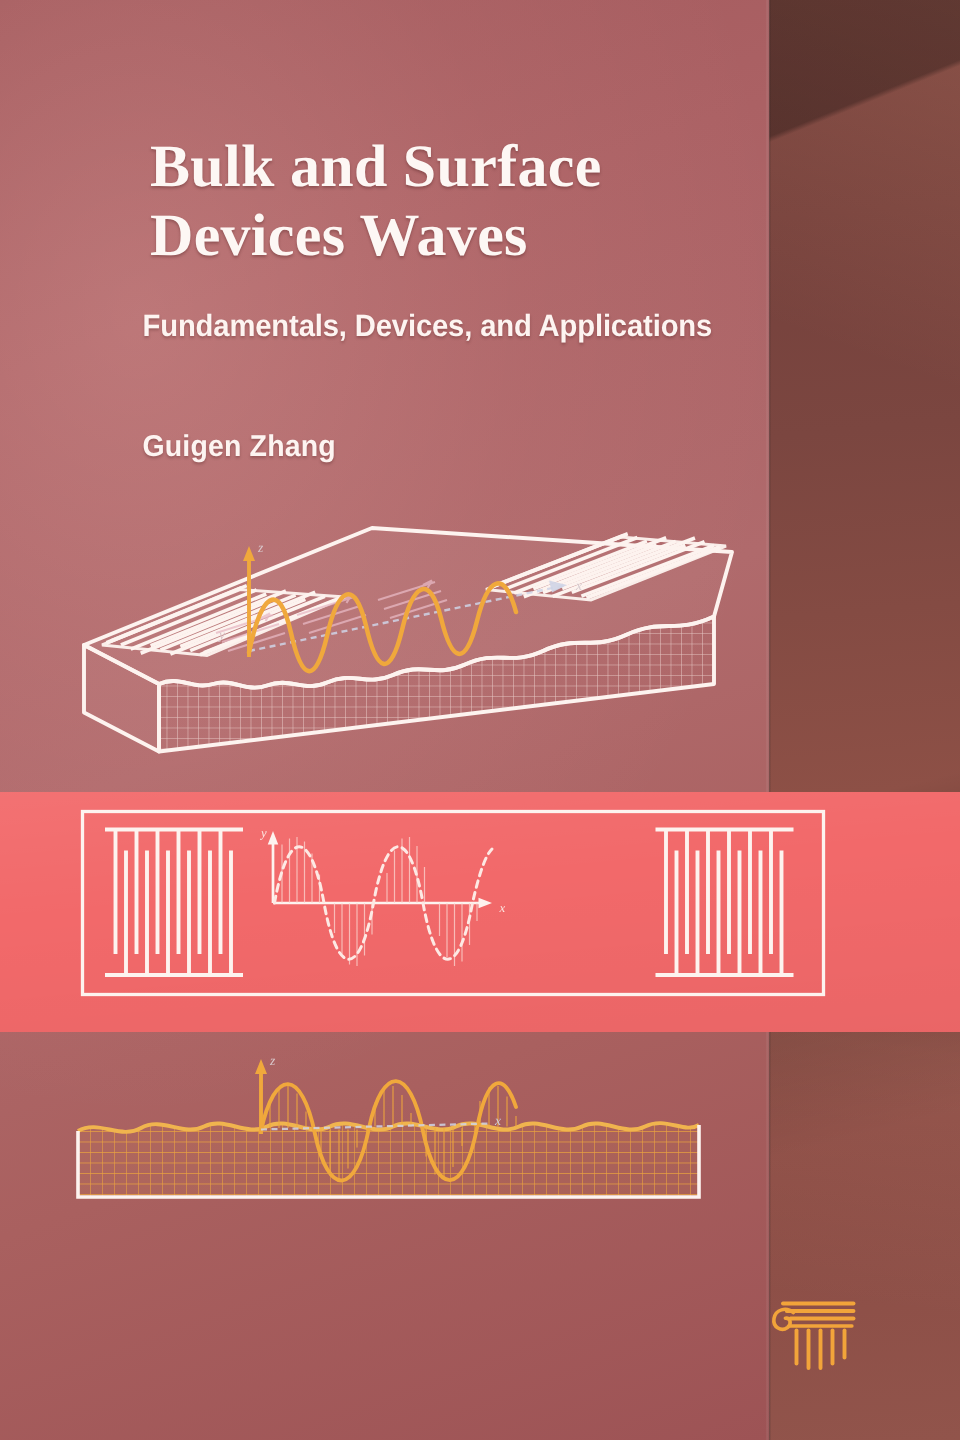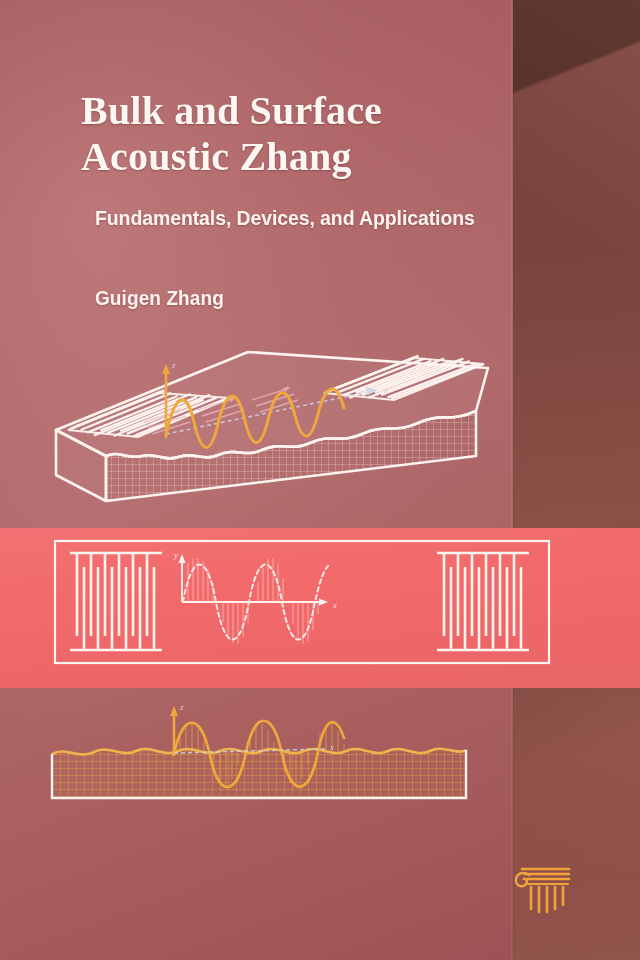--- a/index.html
+++ b/index.html
@@ -42,21 +42,21 @@
     position:absolute;left:0;top:528px;width:640px;height:160px;
     background:#f2696a;
   }
   .band .band-sheen{
     position:absolute;inset:0;
     background:linear-gradient(175deg, rgba(255,255,255,0.06) 0%, rgba(255,255,255,0.0) 40%, rgba(0,0,0,0.035) 100%);
   }
 
   
   .title{
-    position:absolute;left:81px;top:88px;width:420px;
+    position:absolute;left:100px;top:88px;width:420px;
     font-family:"Liberation Serif", serif;
     font-weight:700;
     font-size:40px;line-height:1.16;
     color:#fdf7f4;
     letter-spacing:0.2px;
     text-shadow:0 1px 2px rgba(70,25,25,0.35);
   }
   .subtitle{
     position:absolute;left:95px;top:205px;width:460px;
     font-family:"Liberation Sans Narrow","Liberation Sans", sans-serif;
@@ -95,21 +95,21 @@
   <div class="bg-left"></div>
   <div class="bg-right"></div>
   <div class="seam"></div>
 
   <div class="band">
     <div class="band-sheen"></div>
   </div>
 
   <div class="title">
     <div>Bulk and Surface</div>
-    <div>Acoustic Zhang</div>
+    <div>Devices Waves</div>
   </div>
 
   <div class="subtitle">Fundamentals, Devices, and Applications</div>
   <div class="author">Guigen Zhang</div>
 
   <svg class="fig" id="fig-3d" viewBox="0 0 450 185">
     <defs>
       <pattern id="mesh3d" width="7" height="7" patternUnits="userSpaceOnUse">
         <path d="M7 0 L0 0 0 7" fill="none" stroke="#f6e2dc" stroke-width="0.7" opacity="0.85"></path>
       </pattern>

